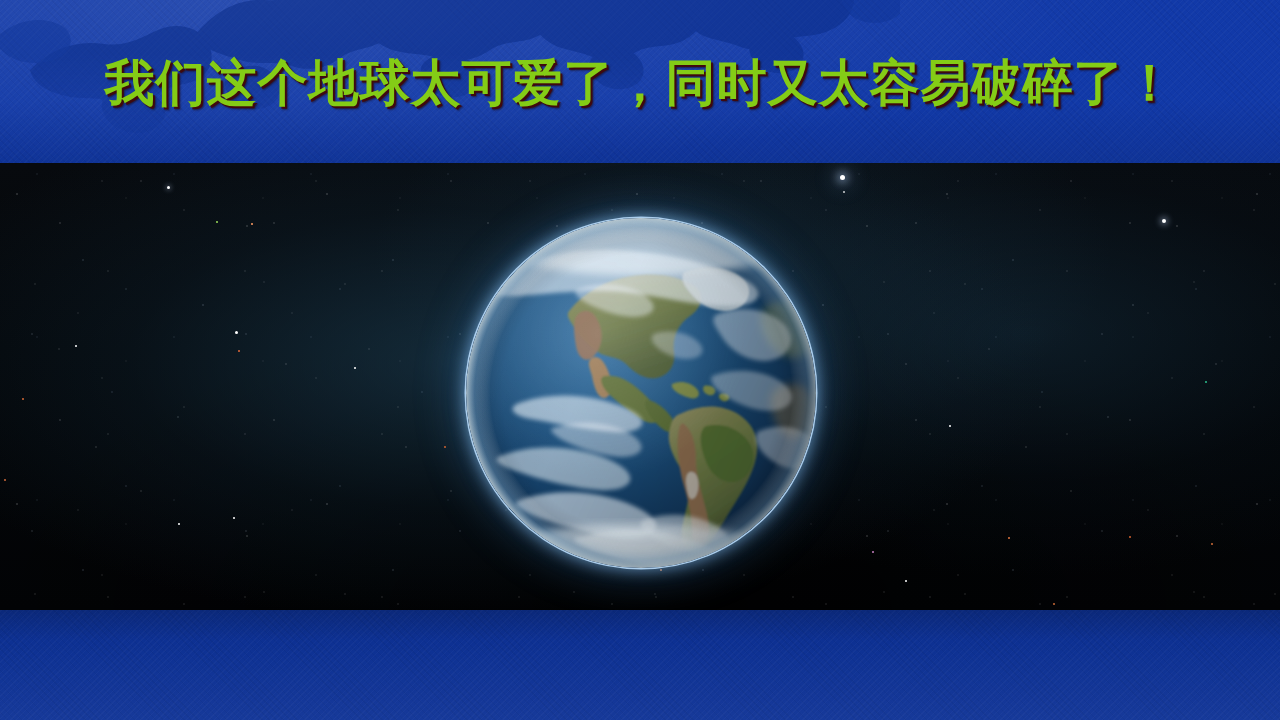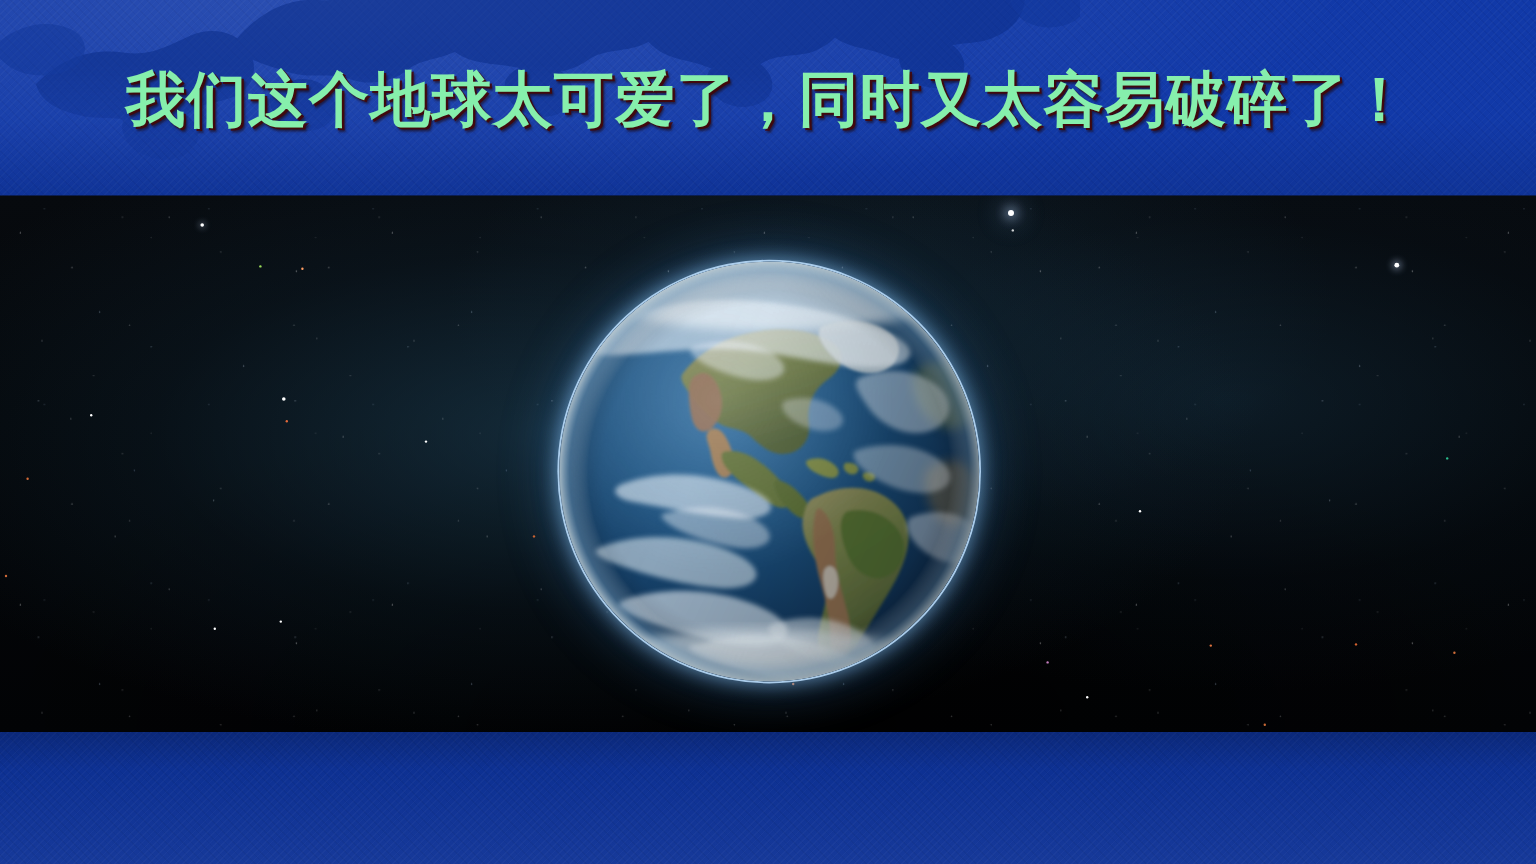--- a/index.html
+++ b/index.html
@@ -196,21 +196,21 @@
   .title {
     position: absolute;
     left: 0; top: 52px;
     width: 1280px;
     text-align: center;
     font-family: "DejaVu Serif", "Liberation Serif", serif;
     font-weight: bold;
     font-size: 50px;
     line-height: 62px;
     letter-spacing: 1px;
-    color: #86efac;
+    color: #84cc16;
     text-shadow:
        2px 2px 0 rgba(70,6,2,.85),
        3px 3px 2px rgba(30,4,2,.55);
     white-space: nowrap;
     user-select: none;
   }
 </style>
 </head>
 <body>
 

